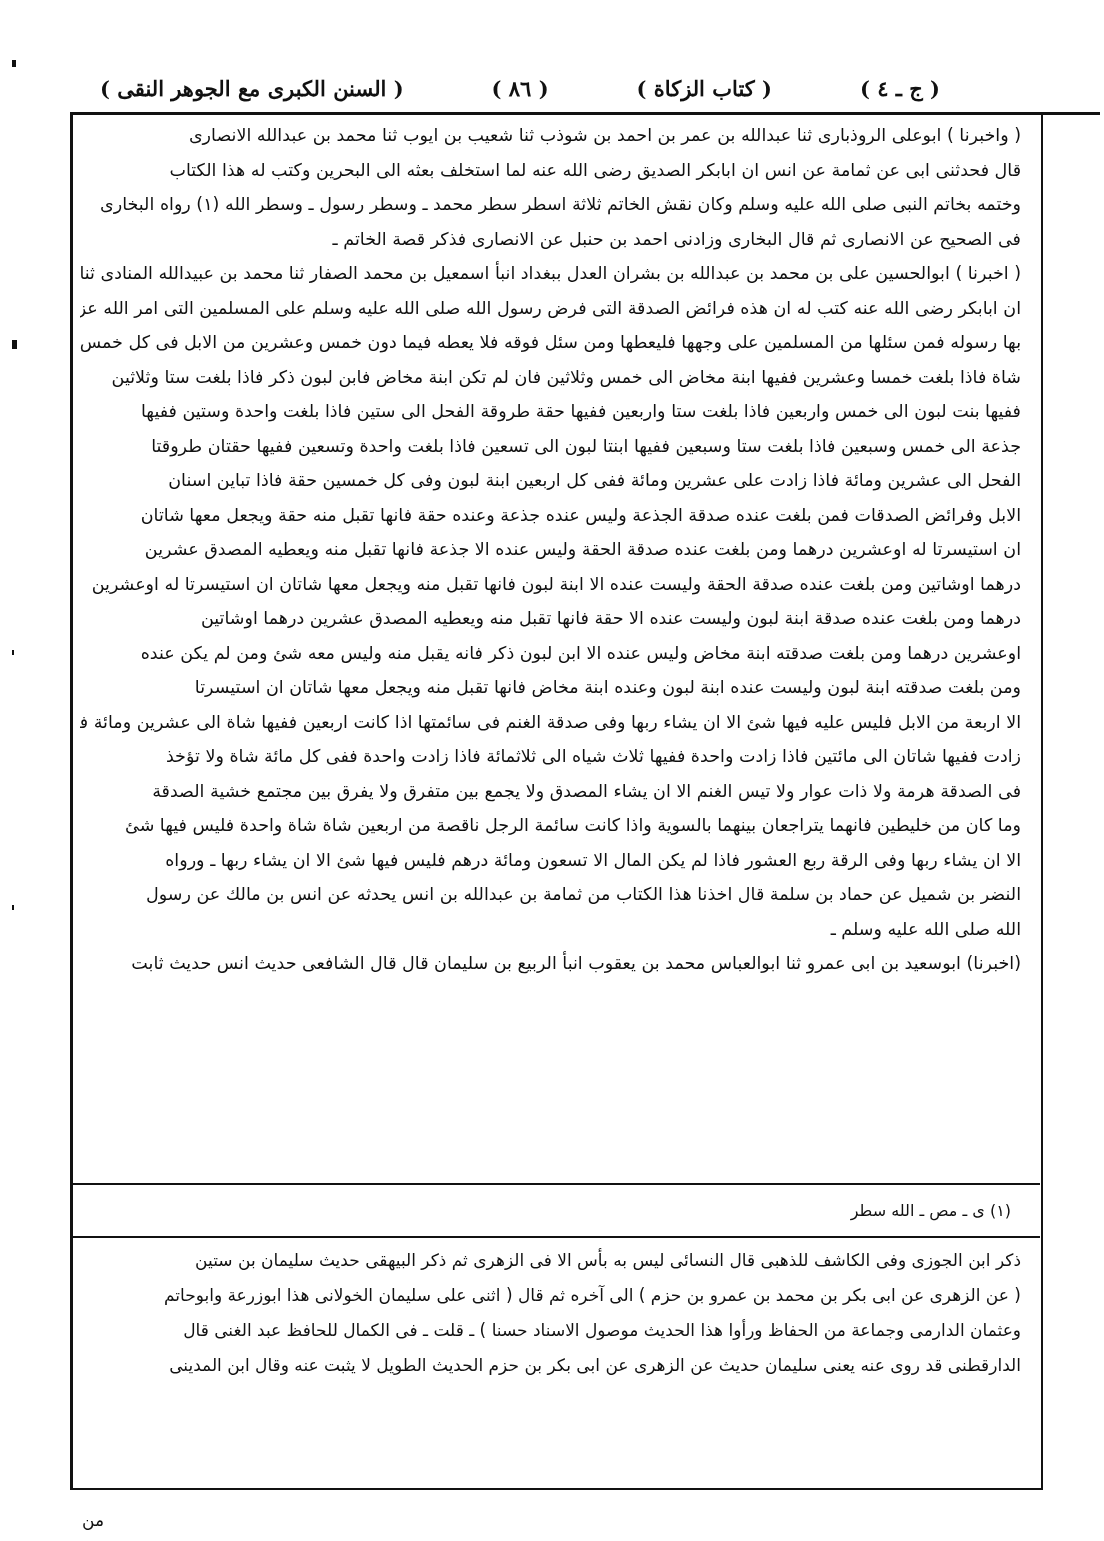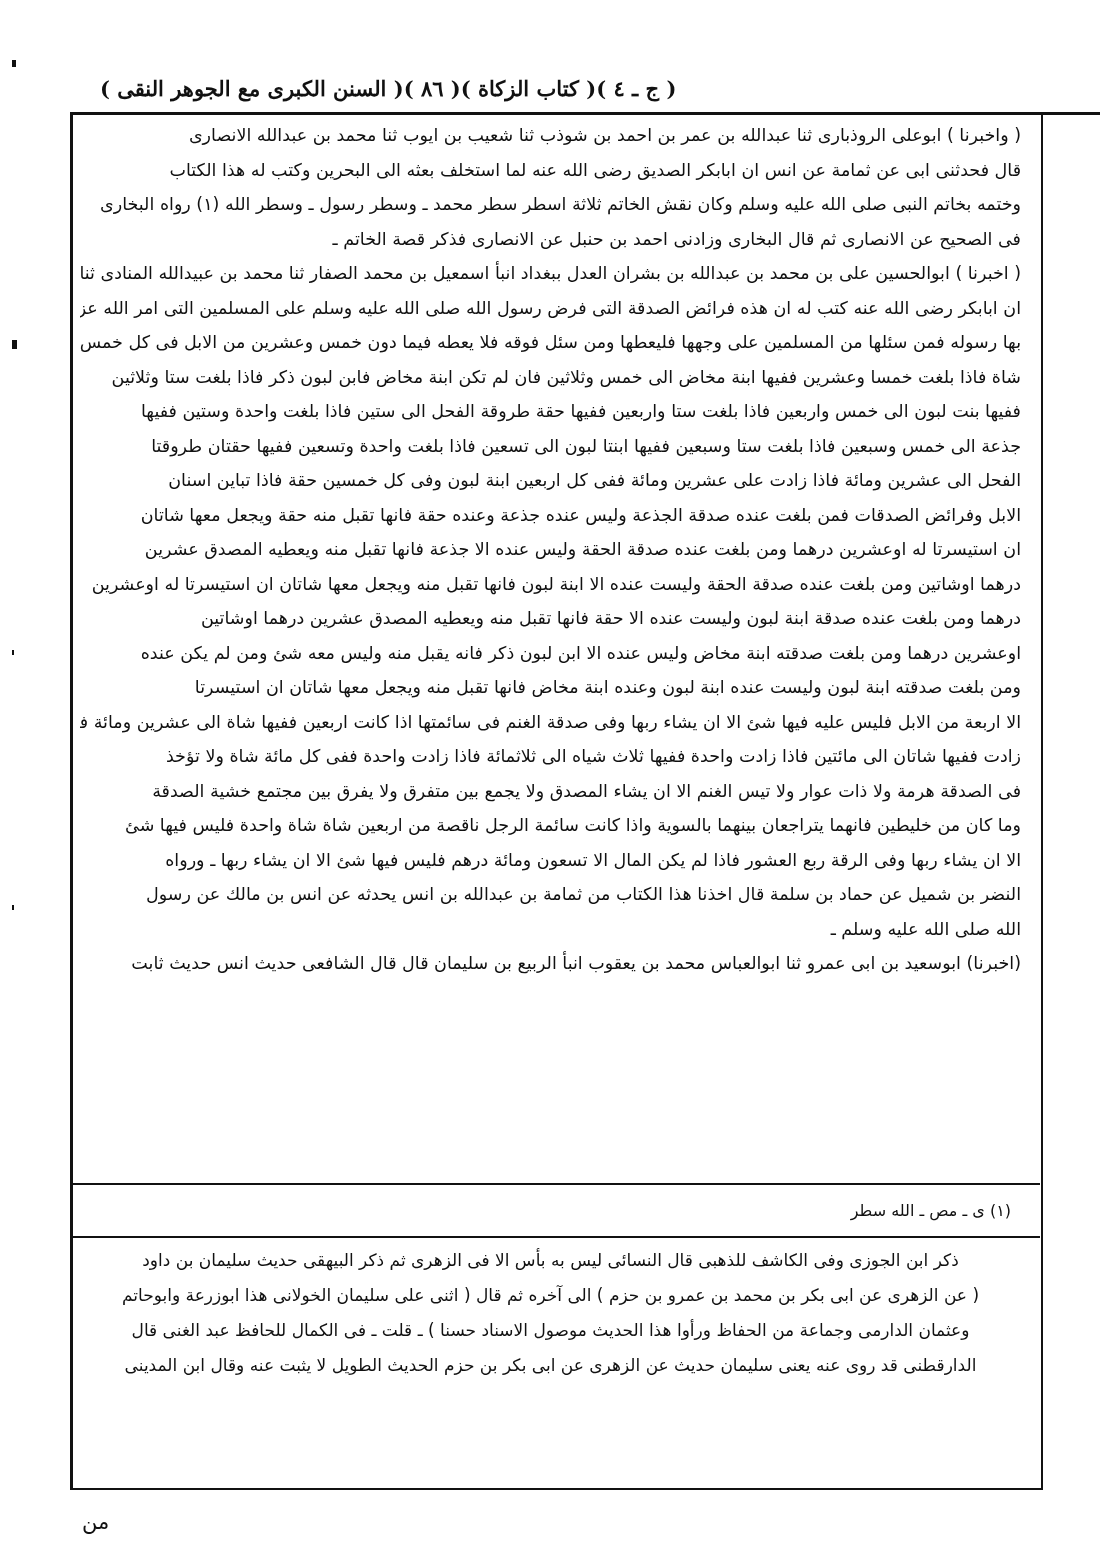--- a/index.html
+++ b/index.html
@@ -1,36 +1,36 @@
 <!DOCTYPE html>
 <html><head>
 <meta charset="utf-8">
 <style>
   html, body { margin:0; padding:0; background:#ffffff; }
   body { width:1104px; height:1541px; position:relative; overflow:hidden;
          font-family:"DejaVu Sans", sans-serif; color:#111; }
   .header { position:absolute; top:68px; left:100px; width:840px; height:40px;
-            display:flex; flex-direction:row-reverse; justify-content:flex-start; align-items:center;
+            display:flex; flex-direction:row-reverse; justify-content:space-between; align-items:center;
             direction:rtl; font-family:"DejaVu Serif", serif; font-size:21px; font-weight:bold; }
   .header-rule { position:absolute; top:112px; left:70px; width:1030px; height:0;
                  border-top:3px solid #111; }
   .frame { position:absolute; top:114px; left:70px; width:973px; height:1375px;
            border-left:3px solid #111; border-right:2px solid #111; box-sizing:border-box; }
   .main { position:absolute; top:118px; left:80px; width:955px;
           direction:rtl; text-align:justify; text-align-last:right; }
   .line { display:block; height:34.5px; line-height:34.5px; font-size:17.5px; white-space:nowrap;
-          overflow:hidden; text-align:center; padding-right:14px; }
+          overflow:hidden; text-align:right; padding-right:14px; }
   .sep1 { position:absolute; top:1183px; left:70px; width:970px; border-top:2px solid #111; }
   .footnote { position:absolute; top:1190px; left:80px; width:945px; height:42px; line-height:42px;
               direction:rtl; font-size:16px; padding-right:14px; box-sizing:border-box; }
   .sep2 { position:absolute; top:1236px; left:70px; width:970px; border-top:2px solid #111; }
   .comment { position:absolute; top:1243px; left:80px; width:955px; direction:rtl; }
   .comment .line { height:35px; line-height:35px; font-size:17px; }
   .bottom-rule { position:absolute; top:1488px; left:70px; width:973px; border-top:2px solid #111; }
-  .catchword { position:absolute; top:1510px; left:82px; font-size:21px; direction:rtl; }
+  .catchword { position:absolute; top:1510px; left:82px; font-size:17px; direction:rtl; }
   .mark { position:absolute; width:4px; height:7px; background:#111; }
 </style>
 </head>
 <body>
 
 <div class="header">
   <span>( السنن الكبرى مع الجوهر النقى )</span>
   <span>( ٨٦ )</span>
   <span>( كتاب الزكاة )</span>
   <span>( ج ـ ٤ )</span>
@@ -65,21 +65,21 @@
   <span class="line">النضر بن شميل عن حماد بن سلمة قال اخذنا هذا الكتاب من ثمامة بن عبدالله بن انس يحدثه عن انس بن مالك عن رسول</span>
   <span class="line">الله صلى الله عليه وسلم ـ</span>
   <span class="line">(اخبرنا) ابوسعيد بن ابى عمرو ثنا ابوالعباس محمد بن يعقوب انبأ الربيع بن سليمان قال قال الشافعى حديث انس حديث ثابت</span>
 </div>
 
 <div class="sep1"></div>
 <div class="footnote">(١) ى ـ مص ـ الله سطر</div>
 <div class="sep2"></div>
 
 <div class="comment">
-  <span class="line">ذكر ابن الجوزى وفى الكاشف للذهبى قال النسائى ليس به بأس الا فى الزهرى ثم ذكر البيهقى حديث سليمان بن داود</span>
+  <span class="line">ذكر ابن الجوزى وفى الكاشف للذهبى قال النسائى ليس به بأس الا فى الزهرى ثم ذكر البيهقى حديث سليمان بن ستين</span>
   <span class="line">( عن الزهرى عن ابى بكر بن محمد بن عمرو بن حزم ) الى آخره ثم قال ( اثنى على سليمان الخولانى هذا ابوزرعة وابوحاتم</span>
   <span class="line">وعثمان الدارمى وجماعة من الحفاظ ورأوا هذا الحديث موصول الاسناد حسنا ) ـ قلت ـ فى الكمال للحافظ عبد الغنى قال</span>
   <span class="line">الدارقطنى قد روى عنه يعنى سليمان حديث عن الزهرى عن ابى بكر بن حزم الحديث الطويل لا يثبت عنه وقال ابن المدينى</span>
 </div>
 
 <div class="bottom-rule"></div>
 <div class="catchword">من</div>
 
 <div class="mark" style="left:12px;top:60px;"></div>
 <div class="mark" style="left:12px;top:340px;width:5px;height:9px;"></div>

